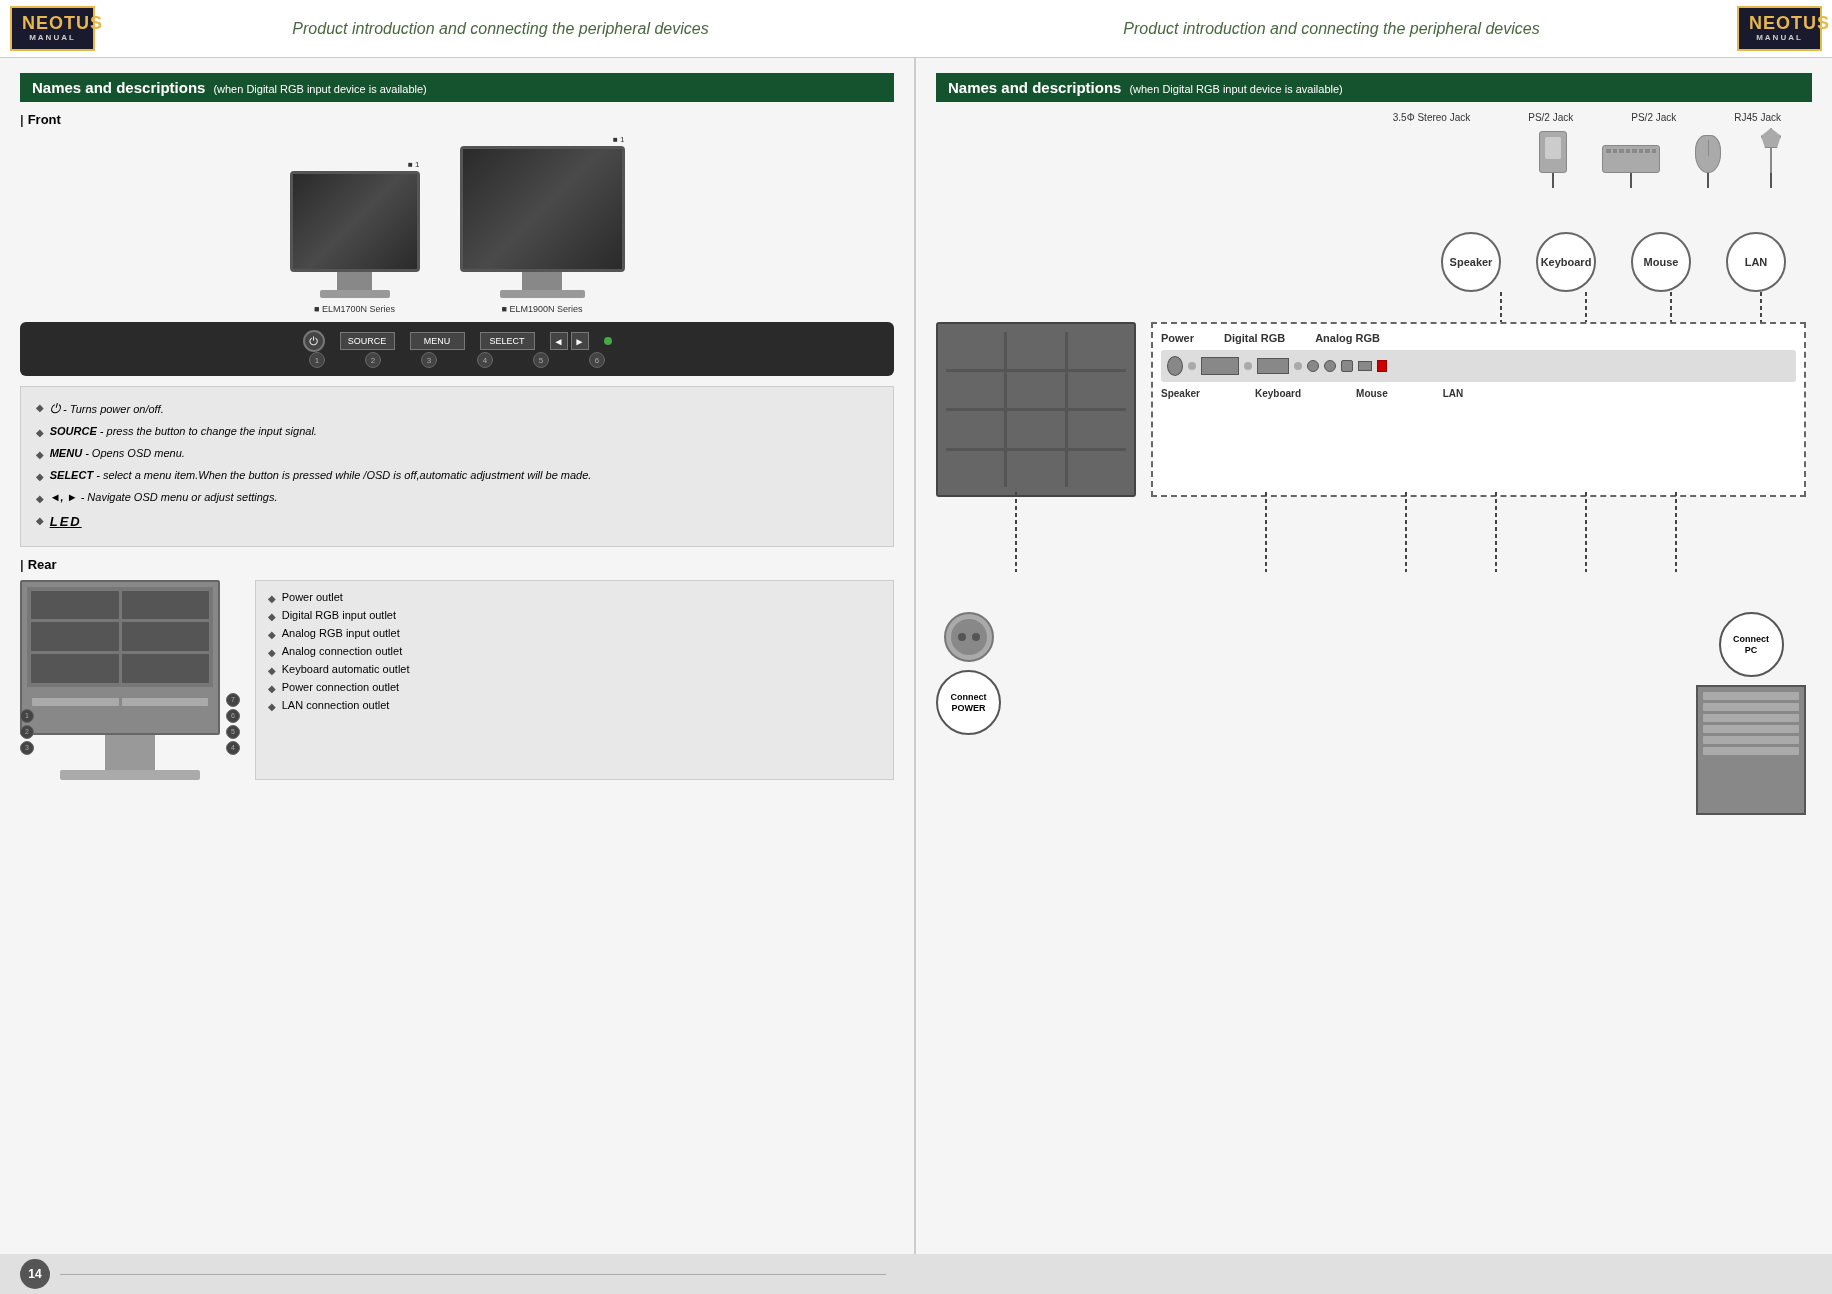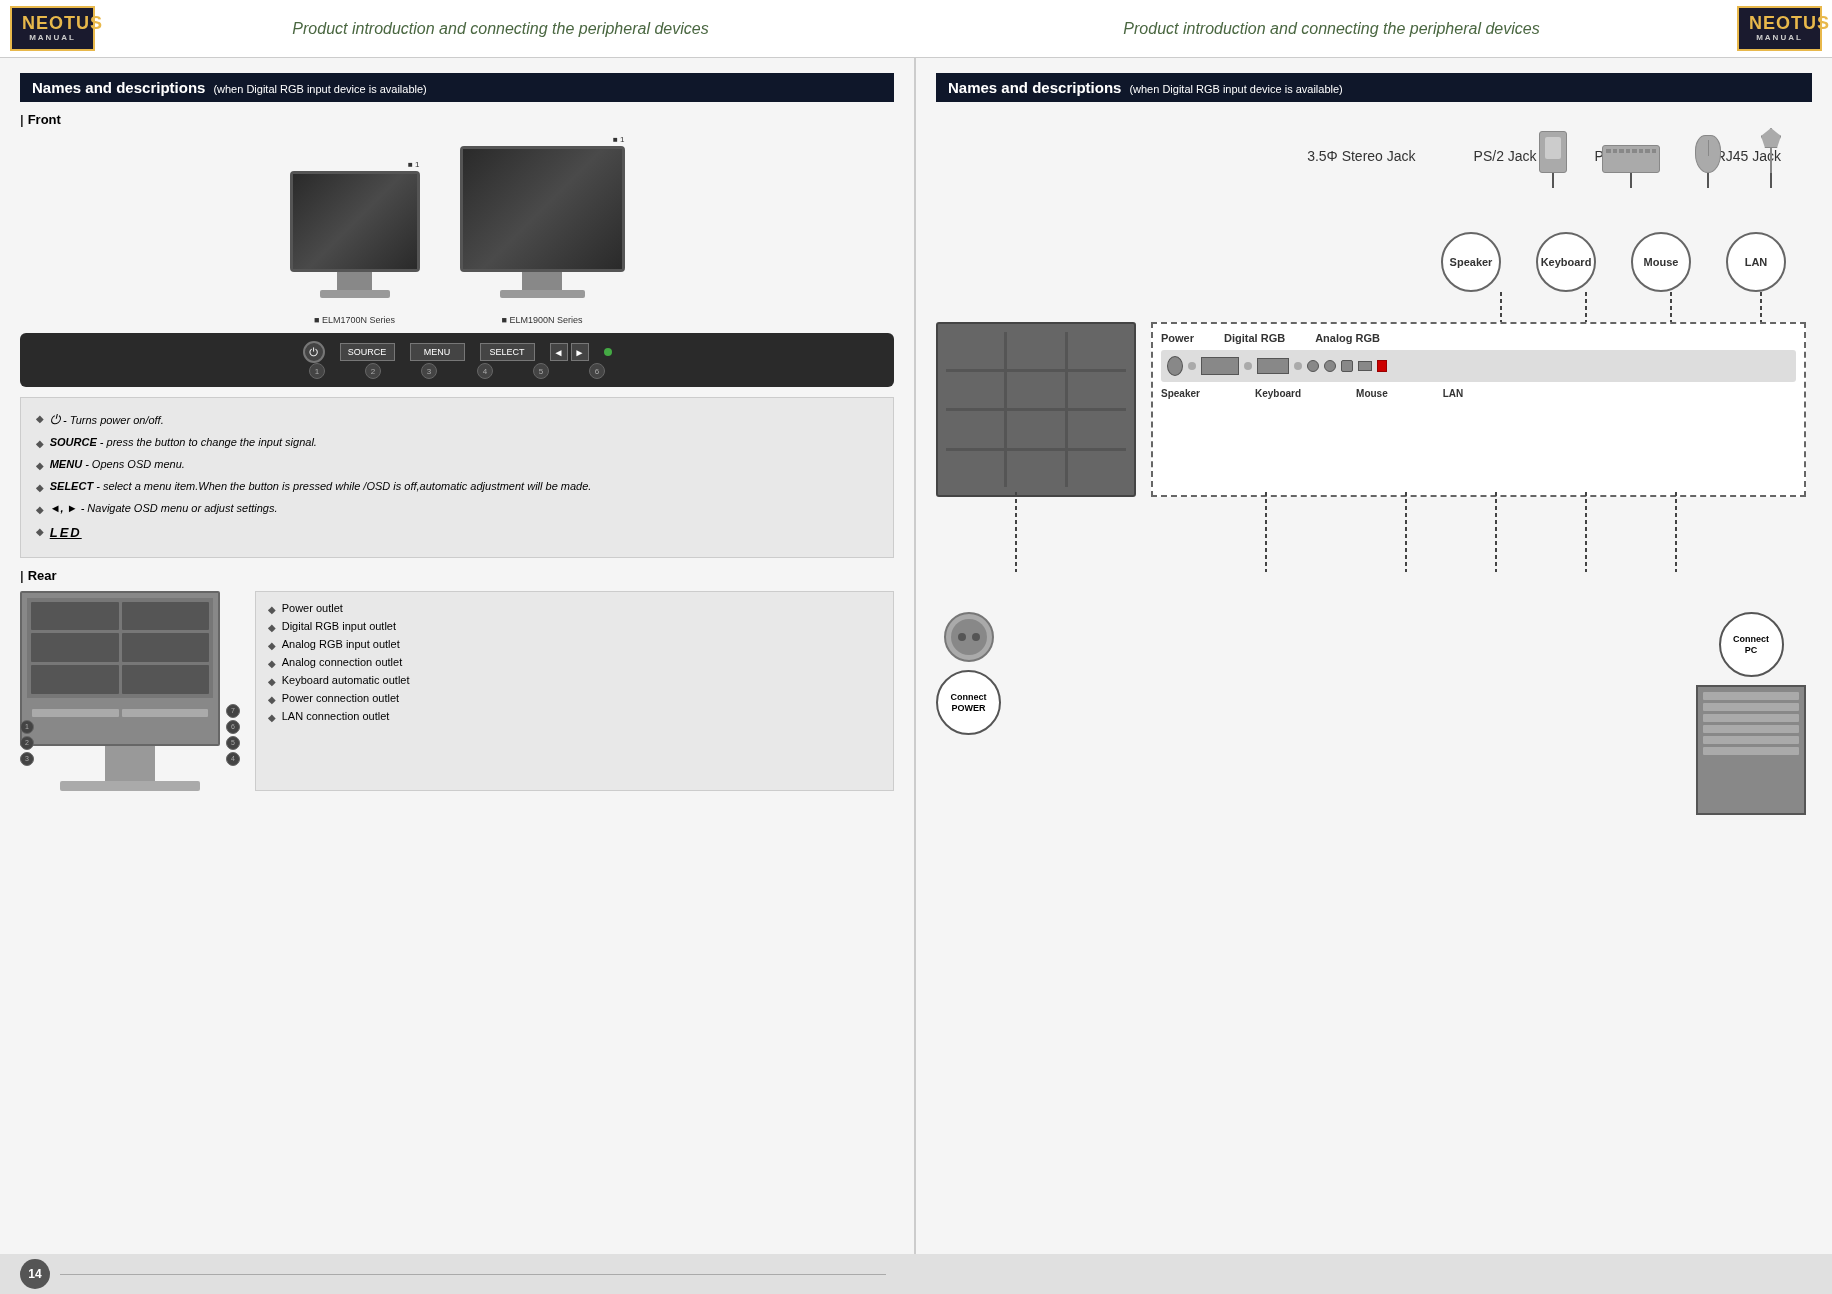--- a/index.html
+++ b/index.html
@@ -79,21 +79,21 @@
     
     .page-right {
       width: 916px;
       background: #f5f5f5;
       padding: 15px 20px;
       overflow: hidden;
     }
 
     
     .section-header {
-      background: #0f172a;
+      background: #14532d;
       color: white;
       padding: 6px 12px;
       font-size: 13px;
       font-weight: bold;
       margin-bottom: 10px;
       display: flex;
       align-items: baseline;
       gap: 8px;
     }
     .section-header-title {
@@ -157,21 +157,21 @@
     .monitor-base {
       background: #999;
       border-radius: 2px;
       margin: 0 auto;
     }
     .monitor-small .monitor-base { width: 70px; height: 8px; }
     .monitor-large .monitor-base { width: 85px; height: 8px; }
     .monitor-label {
       font-size: 9px;
       color: #333;
-      margin-top: 17px;
+      margin-top: 6px;
     }
     .monitor-top-label {
       font-size: 8px;
       color: #333;
       text-align: right;
       margin-bottom: 2px;
     }
 
     
     .control-panel {
@@ -397,23 +397,22 @@
       align-items: center;
       justify-content: center;
     }
     .power-hole {
       background: #555;
       border-radius: 50%;
       width: 8px;
       height: 8px;
     }
     .top-label-item {
-      font-size: 14px;
+      font-size: 10px;
       color: #333;
-      margin-top: 36px;
     }
 
     .circle-item {
       width: 60px;
       height: 60px;
       border-radius: 50%;
       border: 2px solid #666;
       background: white;
       display: flex;
       align-items: center;

